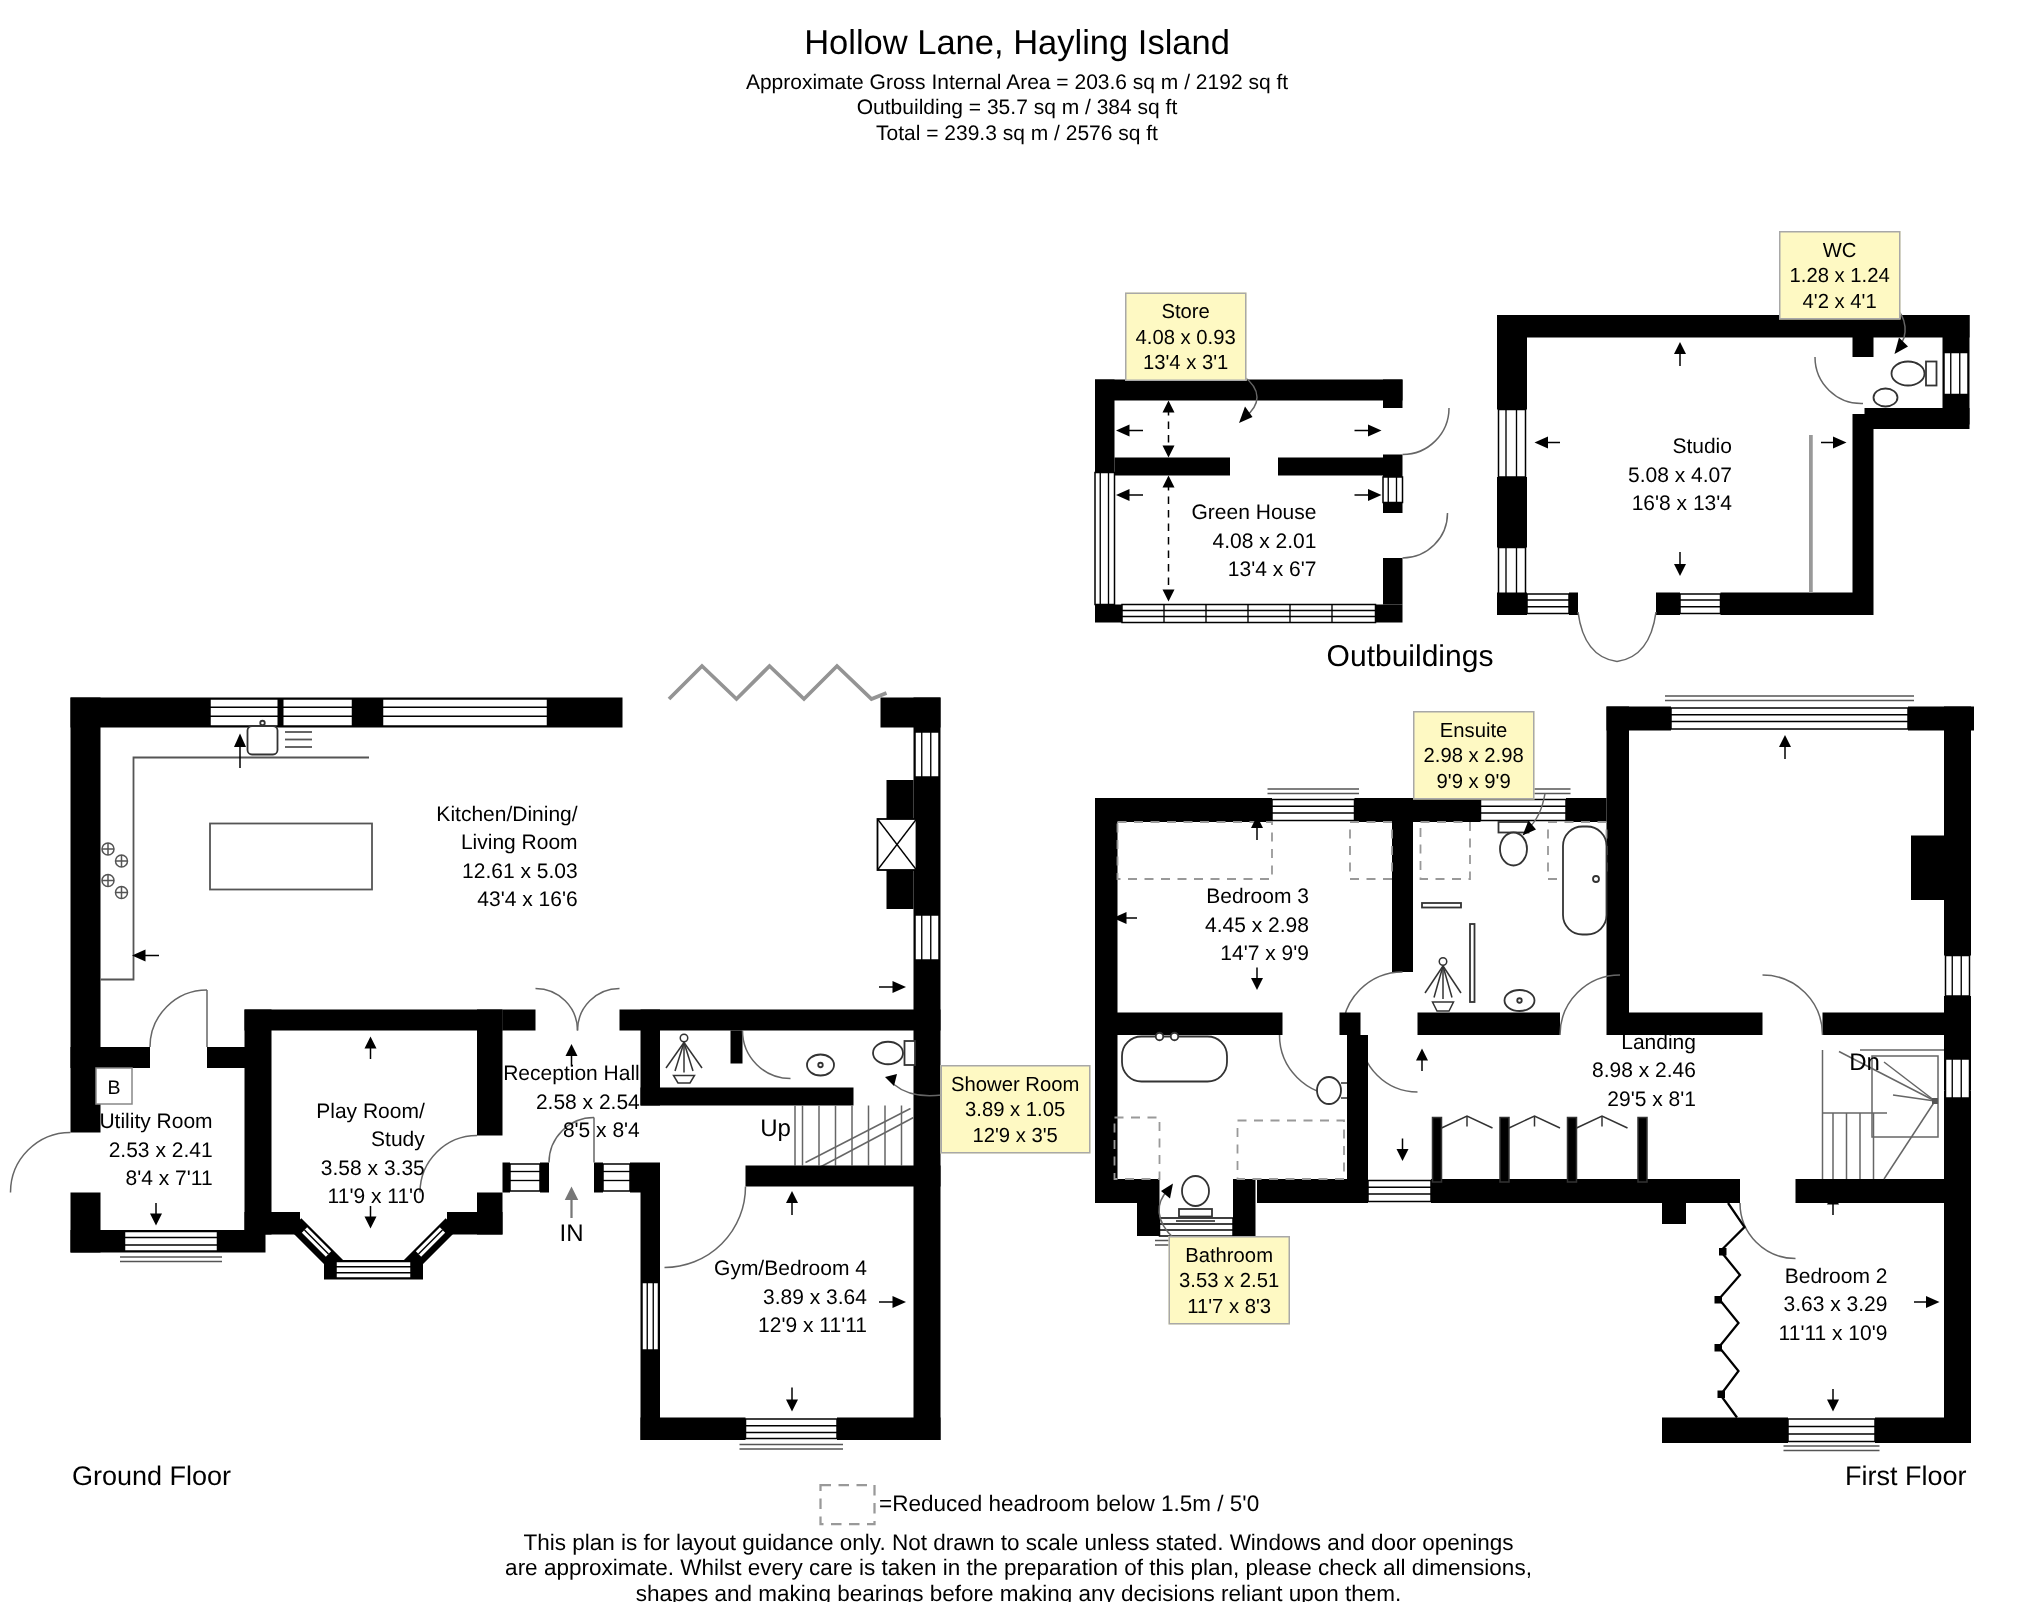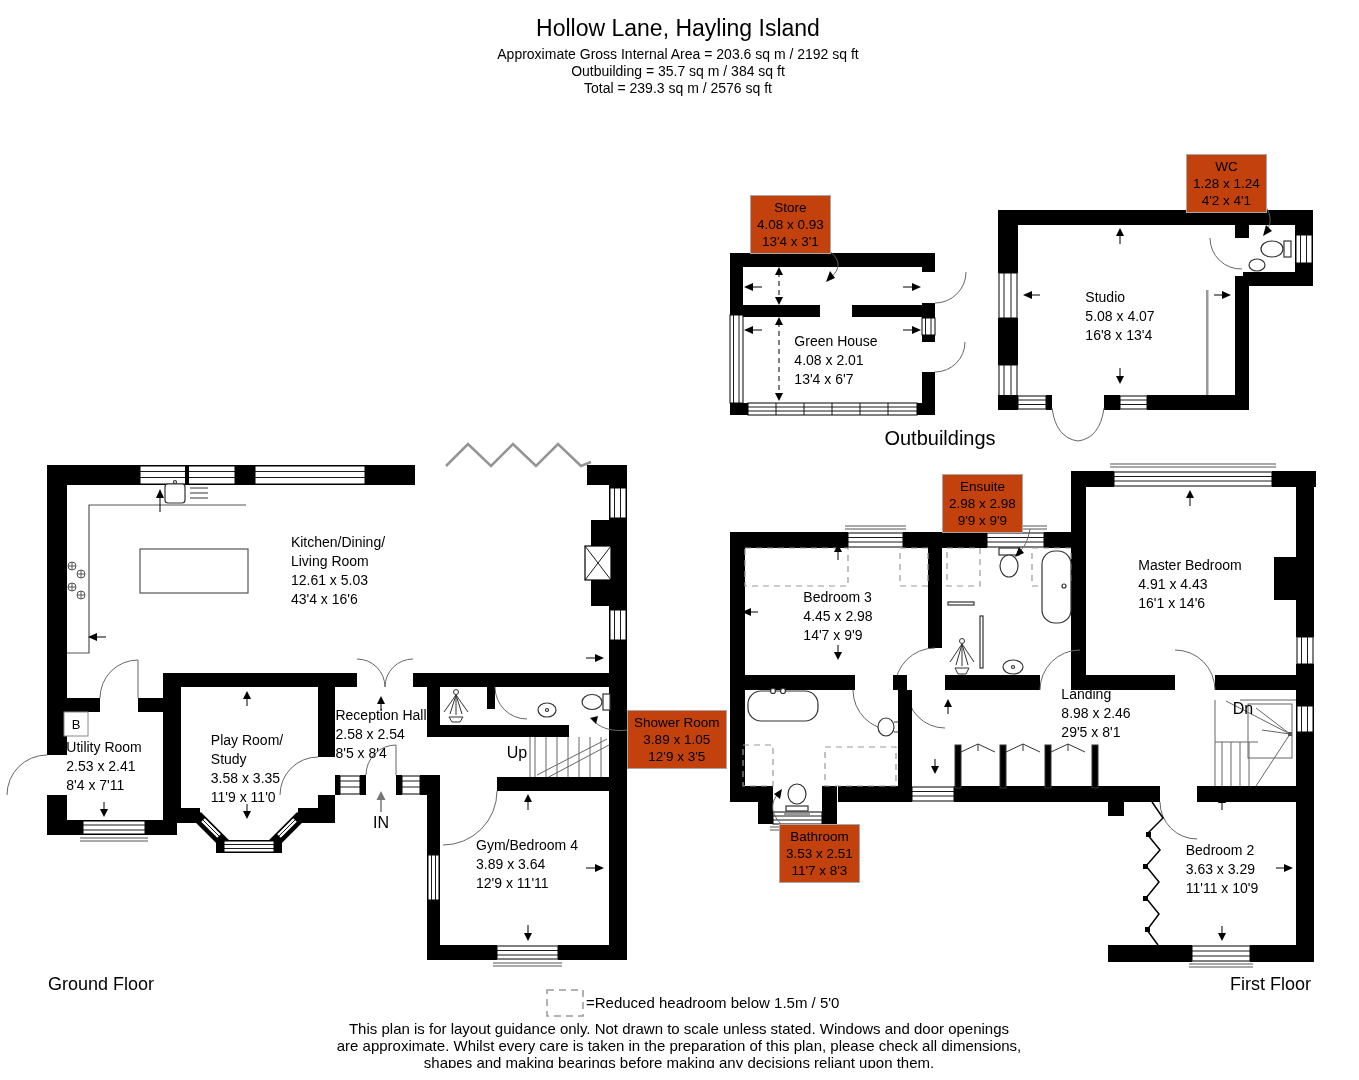--- a/index.html
+++ b/index.html
@@ -3,23 +3,23 @@
 <meta charset="utf-8">
 <style>
   html,body{margin:0;padding:0;background:#fff}
   .page{position:relative;width:1359px;height:1068px;background:#fff;
         font-family:"Liberation Sans",sans-serif;color:#000;overflow:hidden}
   .page svg{position:absolute;left:0;top:0}
   .txt{position:absolute;white-space:nowrap}
   .ctr{transform:translateX(-50%);text-align:center}
   .title{font-size:23px}
   .sub{font-size:14px}
-  .lbl{position:absolute;transform:translateX(-50%);text-align:left;
+  .lbl{position:absolute;transform:translateX(-50%);text-align:right;
        font-size:14px;line-height:19px;white-space:nowrap}
-  .callout{position:absolute;border:1.5px solid #a8a8a8;background:#c2410c;text-align:center;
+  .callout{position:absolute;border:1.5px solid #a8a8a8;background:#fef9c3;text-align:center;
            font-size:13.5px;line-height:17px;padding:3px 6px;white-space:nowrap}
   .floorlbl{font-size:18px}
   .outlbl{font-size:20px}
   .anno{font-size:16px}
   .blbl{font-size:13px}
   .foot{font-size:15px;line-height:17px}
   
   .wall{fill:#000}
   .win{fill:#fff;stroke:#000;stroke-width:1}
   .wl{stroke:#000;stroke-width:0.9;fill:none}
@@ -614,25 +614,20 @@
   <div class="lbl" style="left:527px;top:836px">
     <div>Gym/Bedroom 4</div>
     <div>3.89 x 3.64</div>
     <div>12'9 x 11'11</div>
   </div>
   <div class="lbl" style="left:838px;top:588px">
     <div>Bedroom 3</div>
     <div>4.45 x 2.98</div>
     <div>14'7 x 9'9</div>
   </div>
-  <div class="lbl" style="left:1190px;top:556px">
-    <div>Master Bedroom</div>
-    <div>4.91 x 4.43</div>
-    <div>16'1 x 14'6</div>
-  </div>
   <div class="lbl" style="left:1096px;top:685px">
     <div>Landing</div>
     <div>8.98 x 2.46</div>
     <div>29'5 x 8'1</div>
   </div>
   <div class="lbl" style="left:1222px;top:841px">
     <div>Bedroom 2</div>
     <div>3.63 x 3.29</div>
     <div>11'11 x 10'9</div>
   </div>

